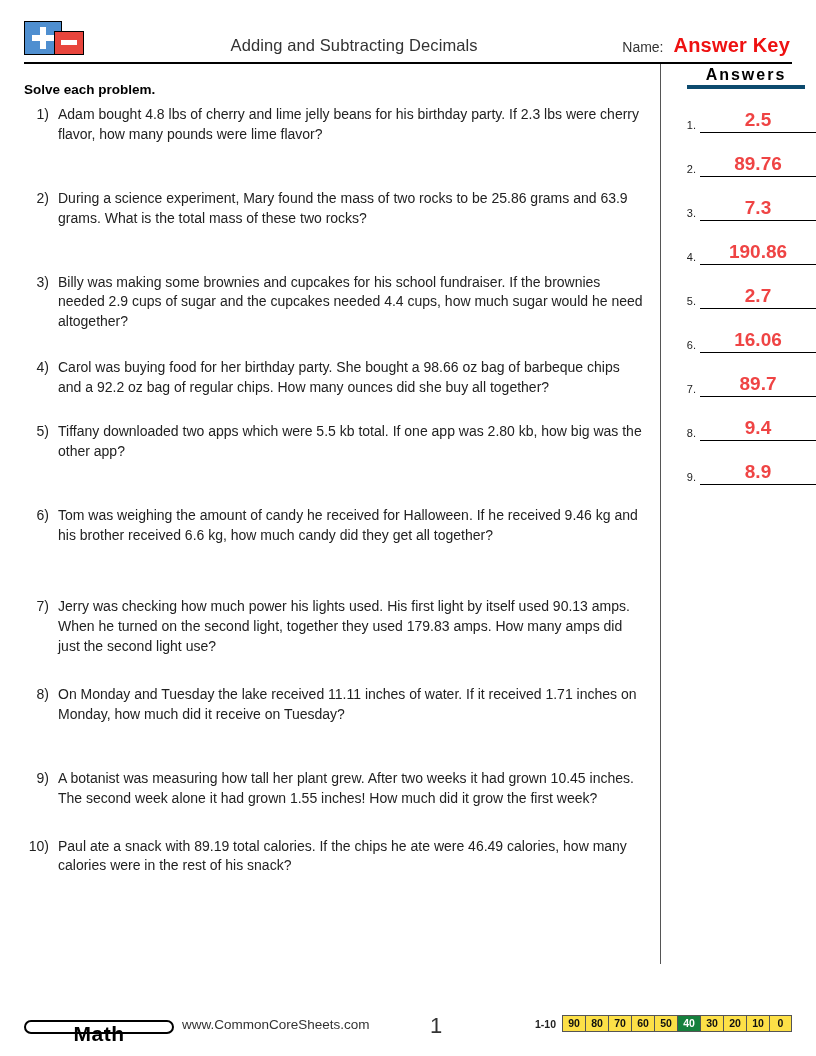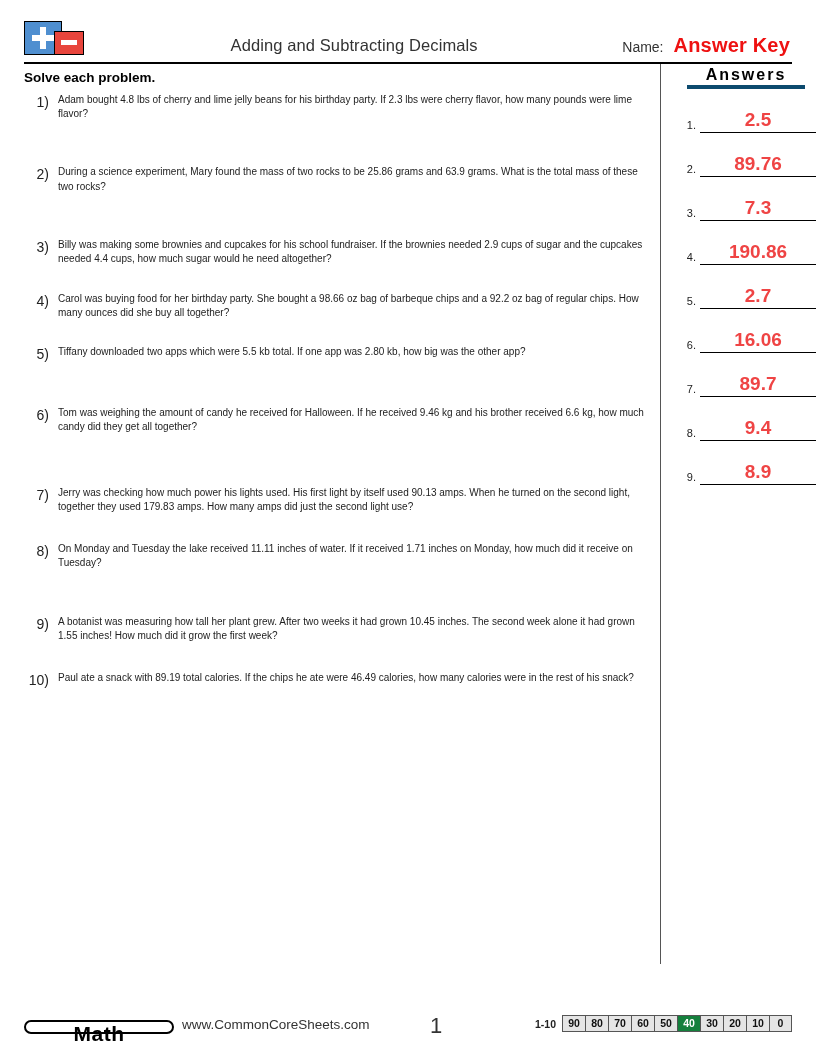--- a/index.html
+++ b/index.html
@@ -79,21 +79,21 @@
 
   
   .body-area {
     display: flex;
     position: relative;
     height: 900px;
   }
   .problems {
     width: 620px;
     flex: 0 0 620px;
-    padding-top: 4px;
+    padding-top: 16px;
   }
   .solve {
     font-size: 13.5px;
     font-weight: bold;
     color: #000;
     margin: 2px 0 6px 0;
   }
   .prob {
     display: flex;
     margin-bottom: 5px;
@@ -102,21 +102,21 @@
     width: 34px;
     flex: 0 0 34px;
     text-align: right;
     padding-right: 9px;
     font-size: 14px;
     color: #222;
     padding-top: 1px;
   }
   .prob-text {
     flex: 1 1 auto;
-    font-size: 10px;
+    font-size: 14px;
     line-height: 1.42;
     color: #222;
   }
 
   
   .divider {
     position: absolute;
     left: 636px;
     top: 0;
     width: 0;
@@ -214,21 +214,21 @@
     padding: 0 6px 0 0;
     line-height: 16px;
     color: #222;
   }
   .scale-cell {
     border: 1px solid #555;
     border-right: none;
     width: 23px;
     text-align: center;
     line-height: 15px;
-    background: #e5e5e5;
+    background: #fde047;
     color: #111;
   }
   .scale-cell:last-child { border-right: 1px solid #555; }
   .scale-cell.hl { background: #15803d; color: #fff; }
 </style>
 </head>
 <body>
 
 <div class="page">
 

